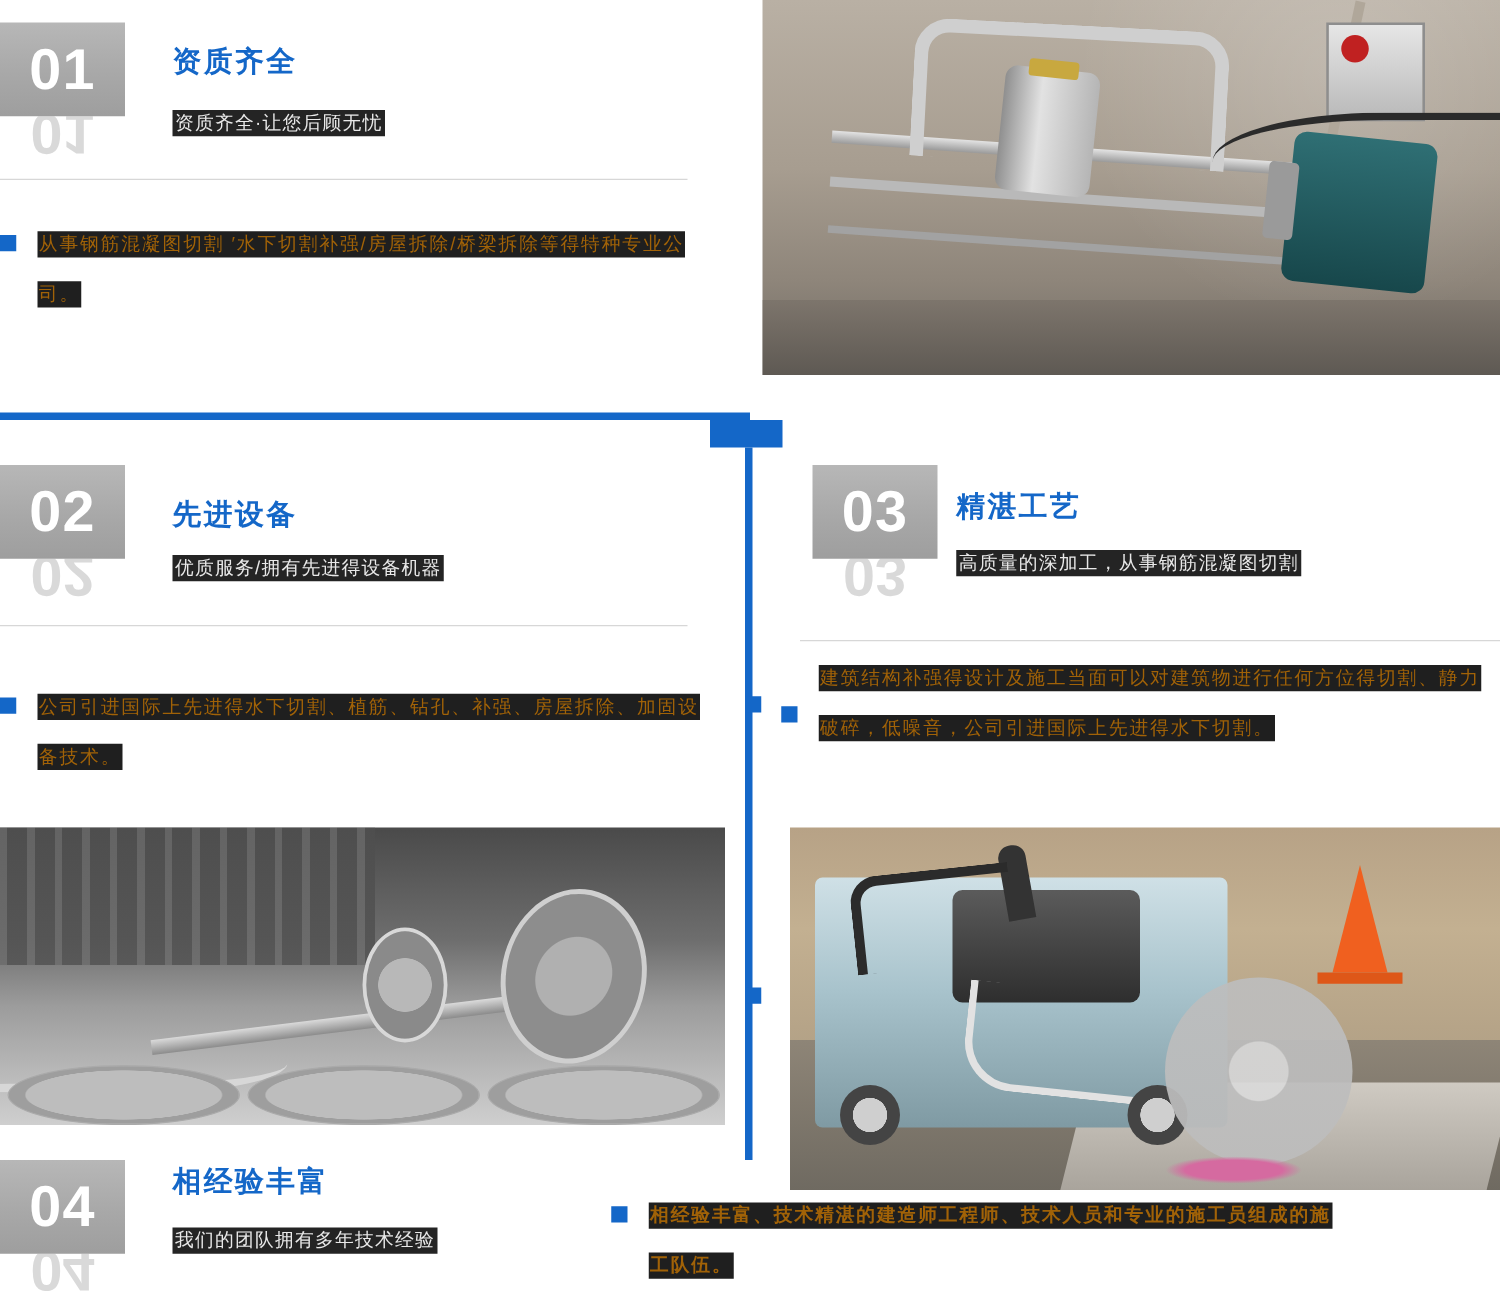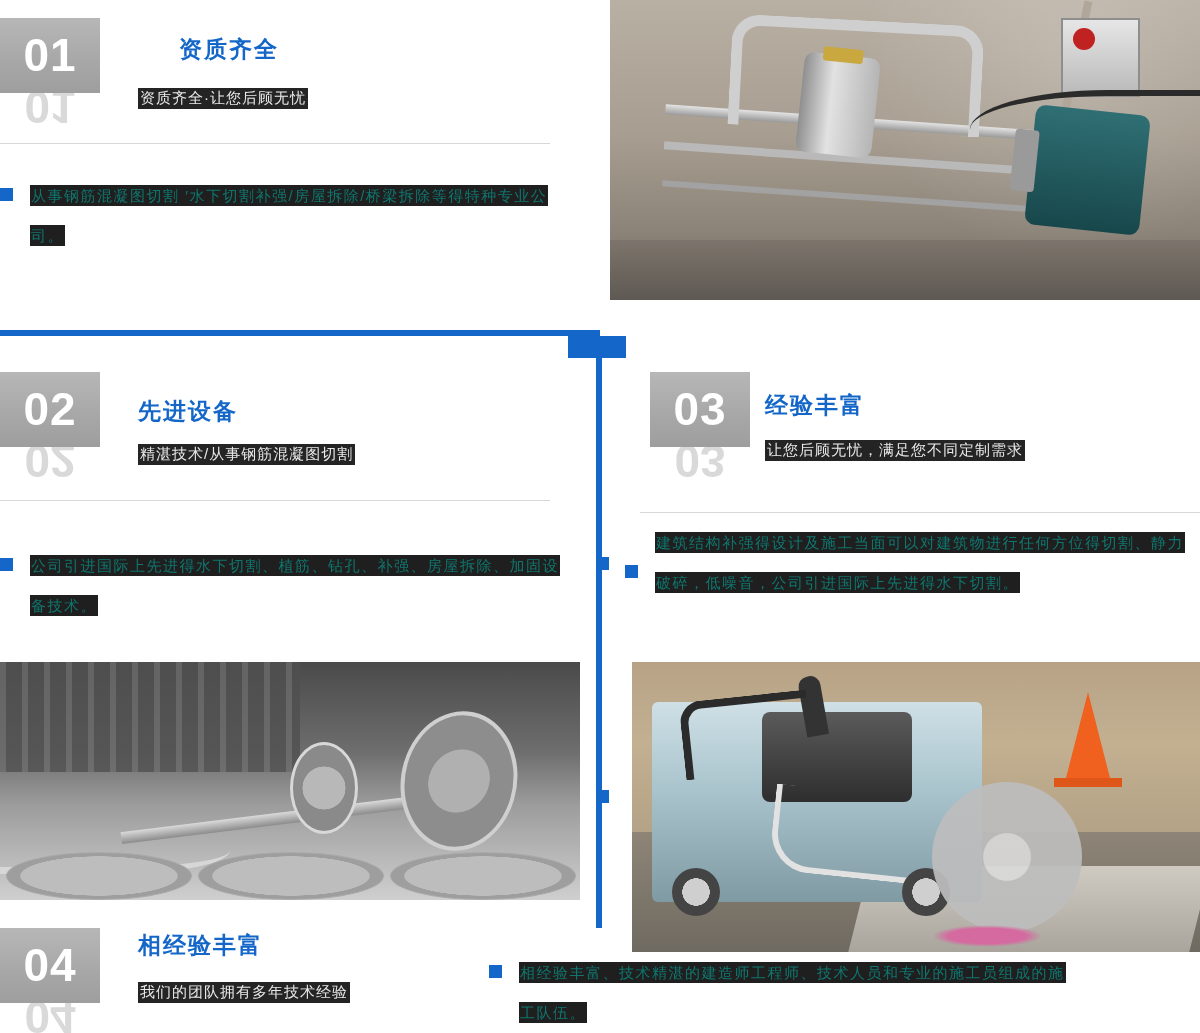--- a/index.html
+++ b/index.html
@@ -65,21 +65,21 @@
     background: #d7d7d7;
   }
   .sq {
     position: absolute;
     width: 13px;
     height: 13px;
     background: #1467c8;
   }
   .body-text {
     position: absolute;
-    color: #0f766e;
+    color: #a16207;
     font-size: 15px;
     line-height: 40px;
     letter-spacing: 1.5px;
   }
   .body-text span {
     background: rgba(0,0,0,0.88);
     padding: 2px 1px;
     box-decoration-break: clone;
     -webkit-box-decoration-break: clone;
   }
@@ -258,46 +258,46 @@
   <div class="arm"></div>
   <div class="drum"></div>
   <div class="motor"></div>
   <div class="panel"></div>
   <div class="cable"></div>
 </div>
 
 <div class="num-badge" style="left:0px; top:18px;">01</div>
 <div class="num-reflection" style="left:0px; top:93px;">01</div>
 
-<div class="title" style="left:138px; top:34px;margin-left:41px;">资质齐全</div>
+<div class="title" style="left:138px; top:34px;">资质齐全</div>
 <div class="subtitle" style="left:138px; top:88px;">资质齐全·让您后顾无忧</div>
 <div class="divider" style="left:0px; top:143px; width:550px;"></div>
 <div class="sq" style="left:0px; top:188px;"></div>
 <div class="body-text" style="left:30px; top:176px; width:520px;"><span>从事钢筋混凝图切割 ′水下切割补强/房屋拆除/桥梁拆除等得特种专业公司。</span></div>
 
 <div class="blue-bar-h" style="left:0px; top:330px; width:600px; height:6px;"></div>
 <div class="blue-tab" style="left:568px; top:336px; width:58px; height:22px;"></div>
 <div class="blue-bar-v" style="left:596px; top:358px; width:6px; height:570px;"></div>
 <div class="sq" style="left:596px; top:557px;"></div>
 <div class="sq" style="left:596px; top:790px;"></div>
 
 <div class="num-badge" style="left:0px; top:372px;">02</div>
 <div class="num-reflection" style="left:0px; top:447px;">02</div>
 
 <div class="title" style="left:138px; top:396px;font-family:Liberation Mono, monospace;">先进设备</div>
-<div class="subtitle" style="left:138px; top:444px;">精湛技术/从事钢筋混凝图切割</div>
+<div class="subtitle" style="left:138px; top:444px;">优质服务/拥有先进得设备机器</div>
 <div class="divider" style="left:0px; top:500px; width:550px;"></div>
 <div class="sq" style="left:0px; top:558px;"></div>
 <div class="body-text" style="left:30px; top:546px; width:530px;"><span>公司引进国际上先进得水下切割、植筋、钻孔、补强、房屋拆除、加固设备技术。</span></div>
 
 <div class="num-badge" style="left:650px; top:372px;">03</div>
 <div class="num-reflection" style="left:650px; top:447px;">03</div>
 
-<div class="title" style="left:765px; top:390px;">经验丰富</div>
-<div class="subtitle" style="left:765px; top:440px;">让您后顾无忧，满足您不同定制需求</div>
+<div class="title" style="left:765px; top:390px;">精湛工艺</div>
+<div class="subtitle" style="left:765px; top:440px;">高质量的深加工，从事钢筋混凝图切割</div>
 <div class="divider" style="left:640px; top:512px; width:560px;"></div>
 <div class="sq" style="left:625px; top:565px;"></div>
 <div class="body-text" style="left:655px; top:523px; width:545px;"><span>建筑结构补强得设计及施工当面可以对建筑物进行任何方位得切割、静力破碎，低噪音，公司引进国际上先进得水下切割。</span></div>
 
 <div class="photo" id="photo-floor-saw">
   <div class="hatch"></div>
   <div class="bar"></div>
   <div class="blade2"></div>
   <div class="blade"></div>
   <div class="hose"></div>
@@ -321,13 +321,13 @@
   <div class="bigblade"></div>
   <div class="pinkmark"></div>
 </div>
 
 <div class="num-badge" style="left:0px; top:928px;">04</div>
 <div class="num-reflection" style="left:0px; top:1003px;">04</div>
 
 <div class="title" style="left:138px; top:930px;">相经验丰富</div>
 <div class="subtitle" style="left:138px; top:982px;">我们的团队拥有多年技术经验</div>
 <div class="sq" style="left:489px; top:965px;"></div>
-<div class="body-text" style="left:519px; top:953px; width:560px;"><span>相经验丰富、技术精湛的建造师工程师、技术人员和专业的施工员组成的施工队伍。</span></div>
+<div class="body-text" style="left:519px; top:953px; width:560px;font-weight:bold;"><span>相经验丰富、技术精湛的建造师工程师、技术人员和专业的施工员组成的施工队伍。</span></div>
 
 </body></html>

